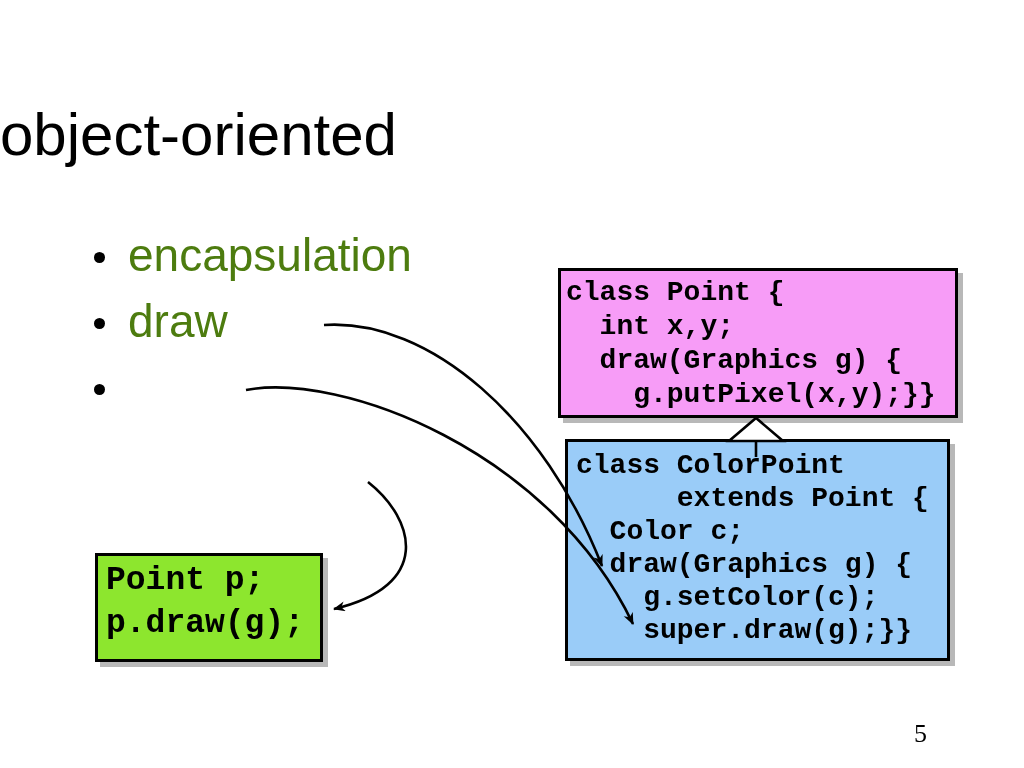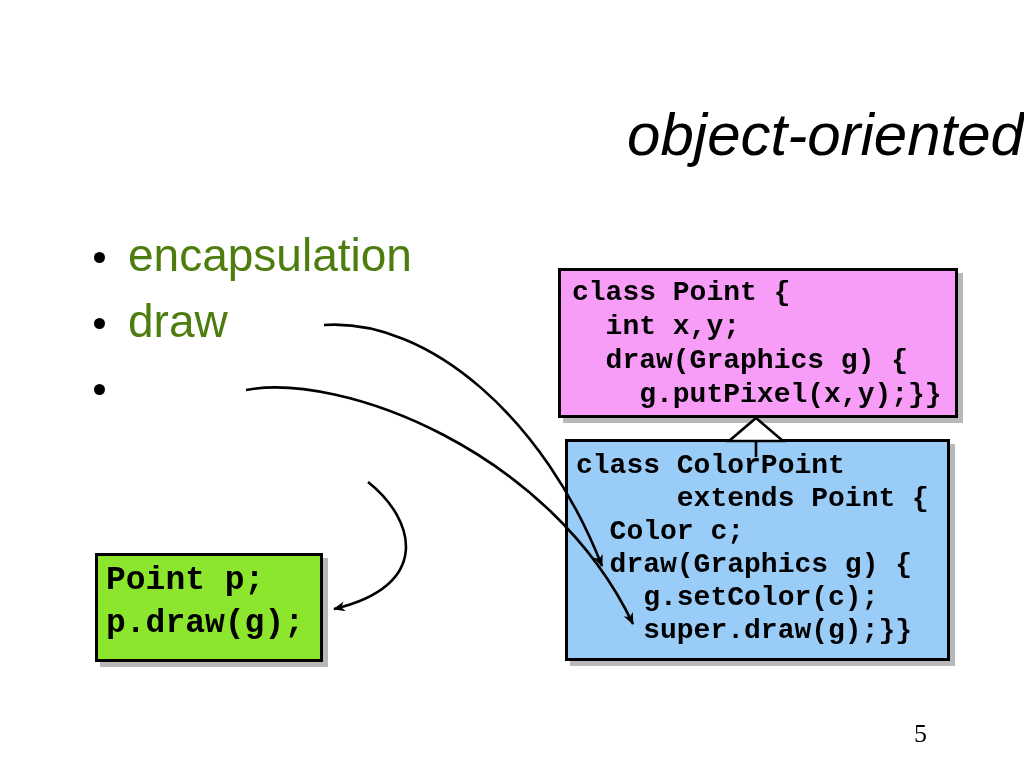--- a/index.html
+++ b/index.html
@@ -13,26 +13,25 @@
     background: #ffffff;
     overflow: hidden;
     margin: 0 auto;
   }
 
   .title {
     position: absolute;
     top: 100px;
     left: 0;
     width: 100%;
-    text-align: right;
+    text-align: left;
     font-size: 60px;
     font-weight: 400;
     color: #000;
     letter-spacing: 0px;
-    font-style: italic;
   }
 
   .bullets {
     position: absolute;
     left: 88px;
     top: 228px;
     width: 430px;
     list-style: none;
   }
   .bullets li {
@@ -60,21 +59,21 @@
     box-shadow: 5px 5px 0 0 #b8b8b8;
   }
   .codebox pre {
     font-family: "Liberation Mono", "DejaVu Sans Mono", monospace;
     font-weight: bold;
     color: #000;
     white-space: pre;
   }
 
   .box-point   { left: 558px; top: 268px; width: 400px; height: 150px; }
-  .box-point pre { font-size: 28px; line-height: 34px; padding: 5px 0 0 11px; }
+  .box-point pre { font-size: 28px; line-height: 34px; padding: 5px 0 0 5px; }
 
   .box-colorpoint { left: 565px; top: 439px; width: 385px; height: 222px; }
   .box-colorpoint pre { font-size: 28px; line-height: 33px; padding: 7px 0 0 8px; }
 
   .box-usage   { left: 95px; top: 553px; width: 228px; height: 109px; }
   .box-usage pre { font-size: 33px; line-height: 43px; padding: 3px 0 0 8px; }
 
   .overlay {
     position: absolute;
     left: 0; top: 0;

